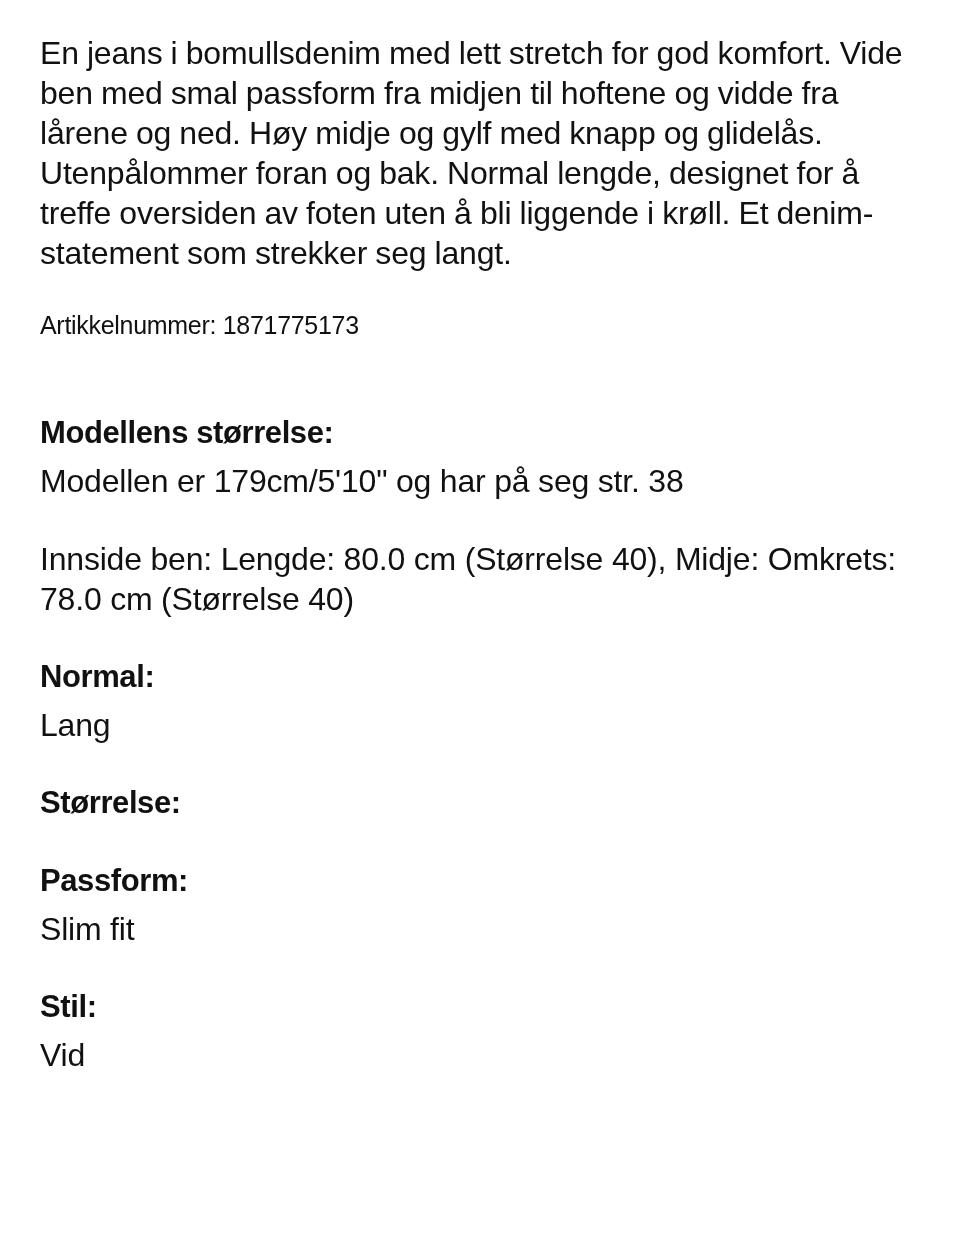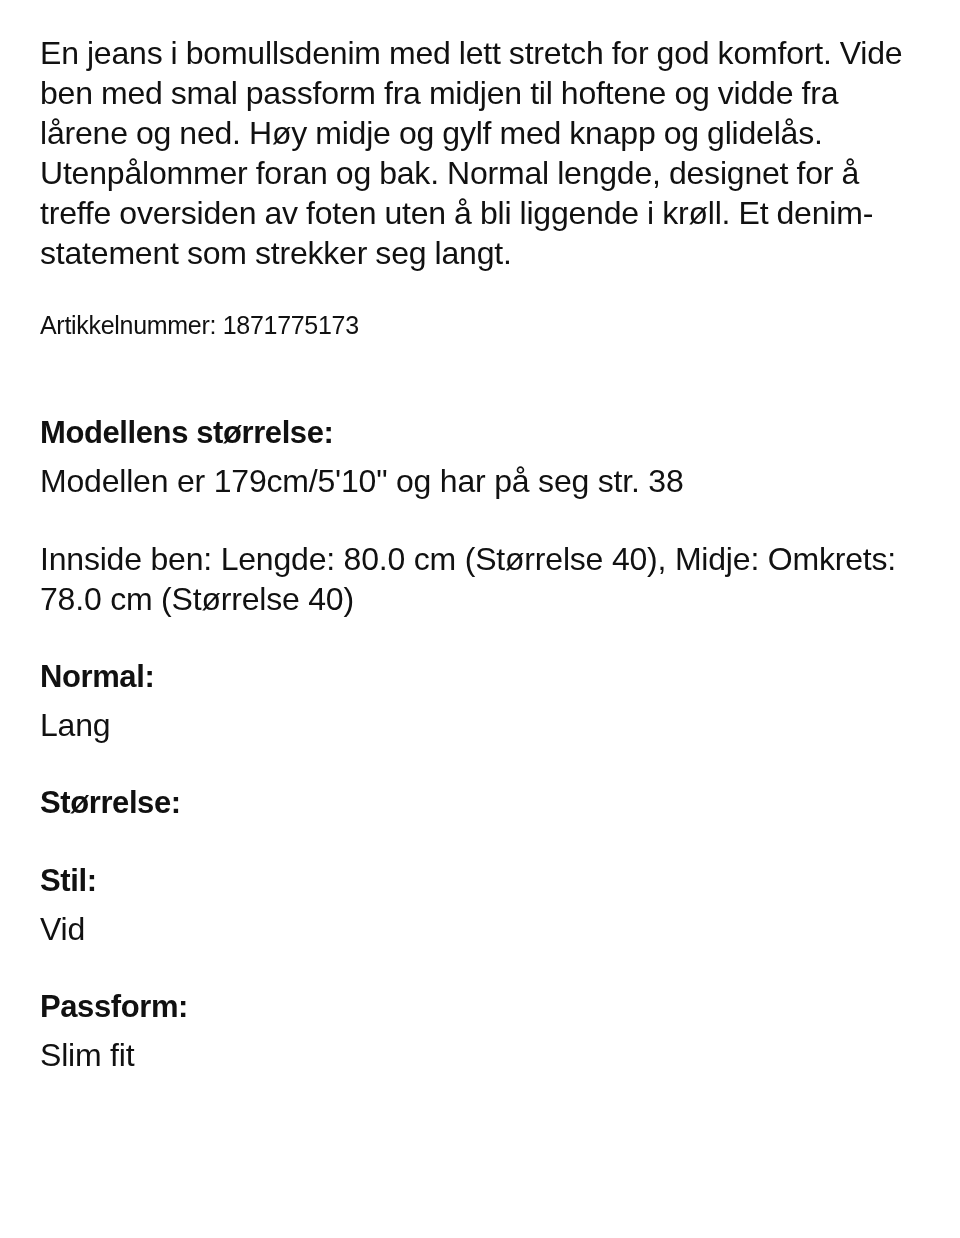--- a/index.html
+++ b/index.html
@@ -71,21 +71,21 @@
       <p class="detail-value">Innside ben: Lengde: 80.0 cm (Størrelse 40), Midje: Omkrets: 78.0 cm (Størrelse 40)</p>
     </div>
     <div class="detail">
       <p class="detail-label">Normal:</p>
       <p class="detail-value">Lang</p>
     </div>
     <div class="detail">
       <p class="detail-label">Størrelse:</p>
     </div>
     <div class="detail">
+      <p class="detail-label">Passform:</p>
+      <p class="detail-value">Slim fit</p>
+    </div>
+    <div class="detail">
       <p class="detail-label">Stil:</p>
       <p class="detail-value">Vid</p>
-    </div>
-    <div class="detail">
-      <p class="detail-label">Passform:</p>
-      <p class="detail-value">Slim fit</p>
     </div>
   </div>
 </div>
 
 </body></html>

